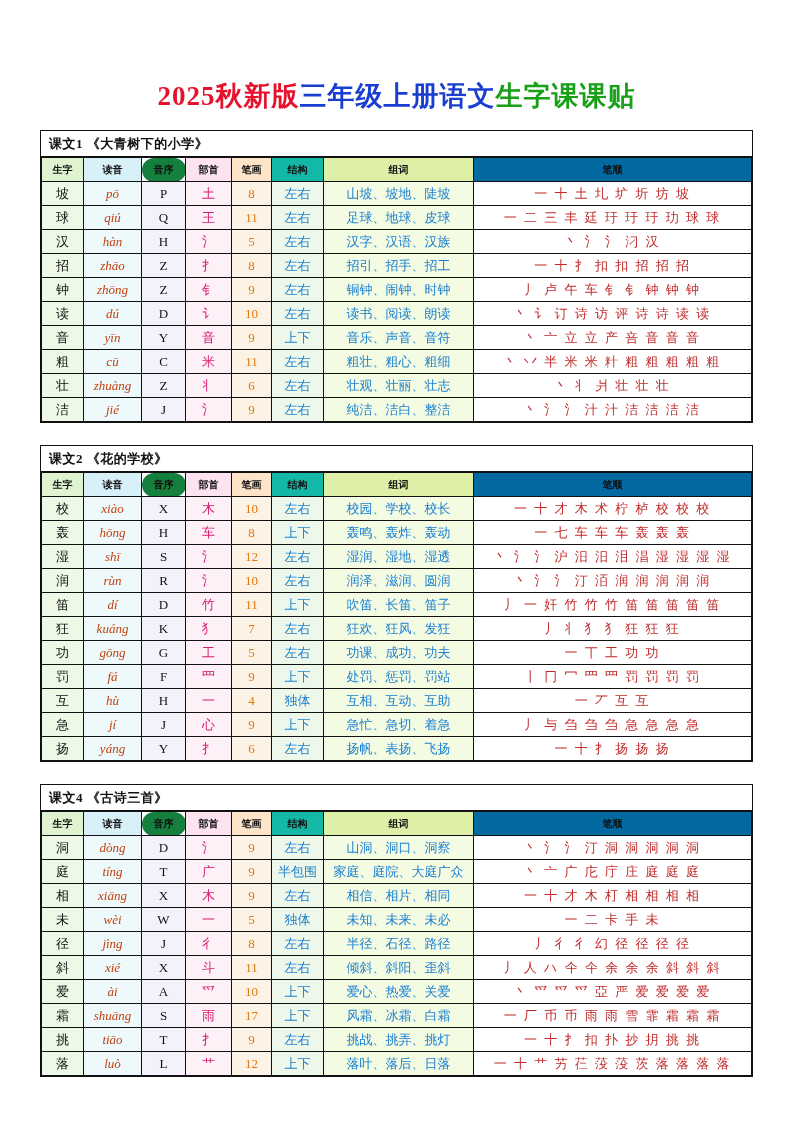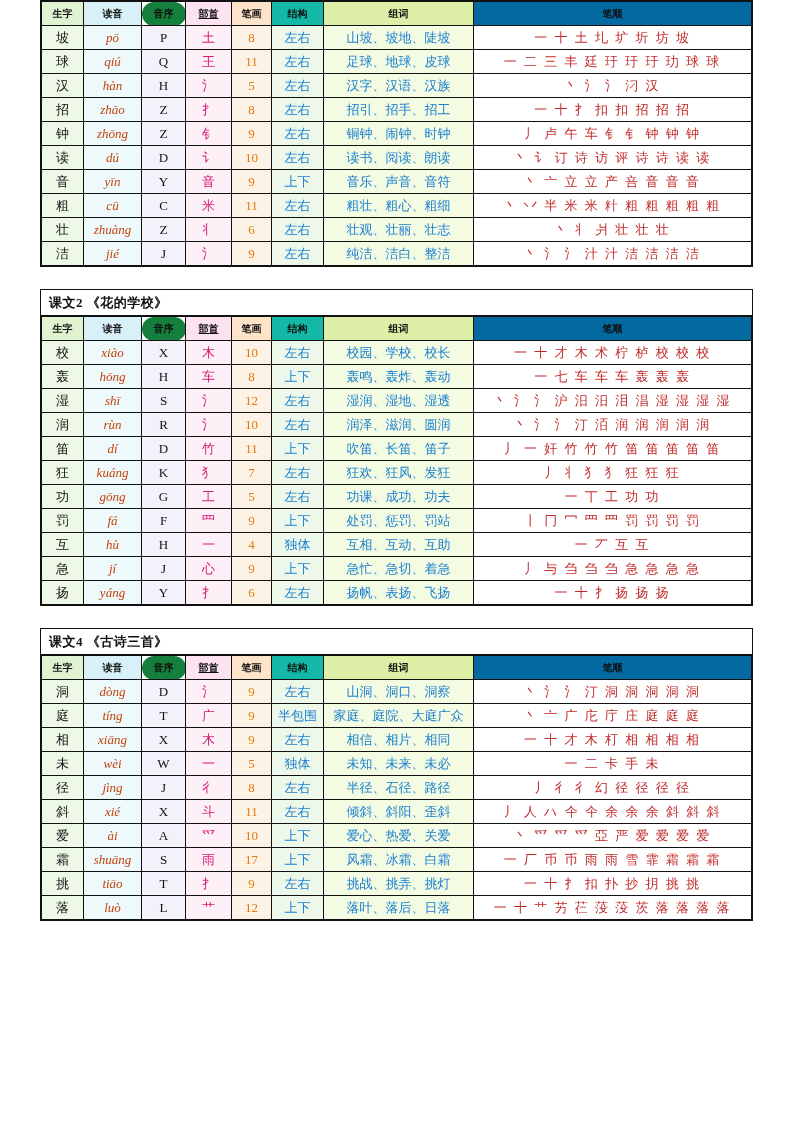--- a/index.html
+++ b/index.html
@@ -65,21 +65,21 @@
     white-space: nowrap;
   }
   table.grid th {
     font-weight: bold;
     font-size: 10px;
   }
   
   th.h-zi    { background: #dff3d0; }
   th.h-yin   { background: #d8f0f8; margin-top: 40px; }
   th.h-xu    { background: #15803d; border-radius: 12px; }
-  th.h-bu    { background: #fde2ef; text-decoration: underline; }
+  th.h-bu    { background: #fde2ef; }
   th.h-bi    { background: #fde3c8; }
   th.h-jie   { background: #14b8a6; }
   th.h-zu    { background: #def0a8; }
   th.h-shun  { background: #0369a1; }
 
   
   td.c-zi    { background: #eef8e7; color: #111; font-size: 15px; }
   td.c-yin   { background: #eef9fc; color: #c2410c; font-style: italic; font-size: 13px; font-family: "Liberation Serif", serif;}
   td.c-xu    { background: #f4f1fb; color: #111; font-size: 13px; }
   td.c-bu    { background: #fdf0f6; color: #d81b73; font-size: 15px; }
@@ -96,22 +96,26 @@
   col.w-bi   { width: 40px; }
   col.w-jie  { width: 52px; }
   col.w-zu   { width: 150px; }
   col.w-shun { width: auto; }
 </style>
 </head>
 <body>
 
 <div class="page">
 
+  <div class="title">
+    <span class="t-red">2025秋新版</span><span class="t-blue">三年级上册语文</span><span class="t-green">生字课课贴</span>
+  </div>
 
   <div class="section">
+    <div class="section-head">课文1 《大青树下的小学》</div>
     <table class="grid">
       <colgroup>
         <col class="w-zi">
           <col class="w-yin">
           <col class="w-xu">
           <col class="w-bu">
           <col class="w-bi">
           <col class="w-jie">
           <col class="w-zu">
           <col class="w-shun">

